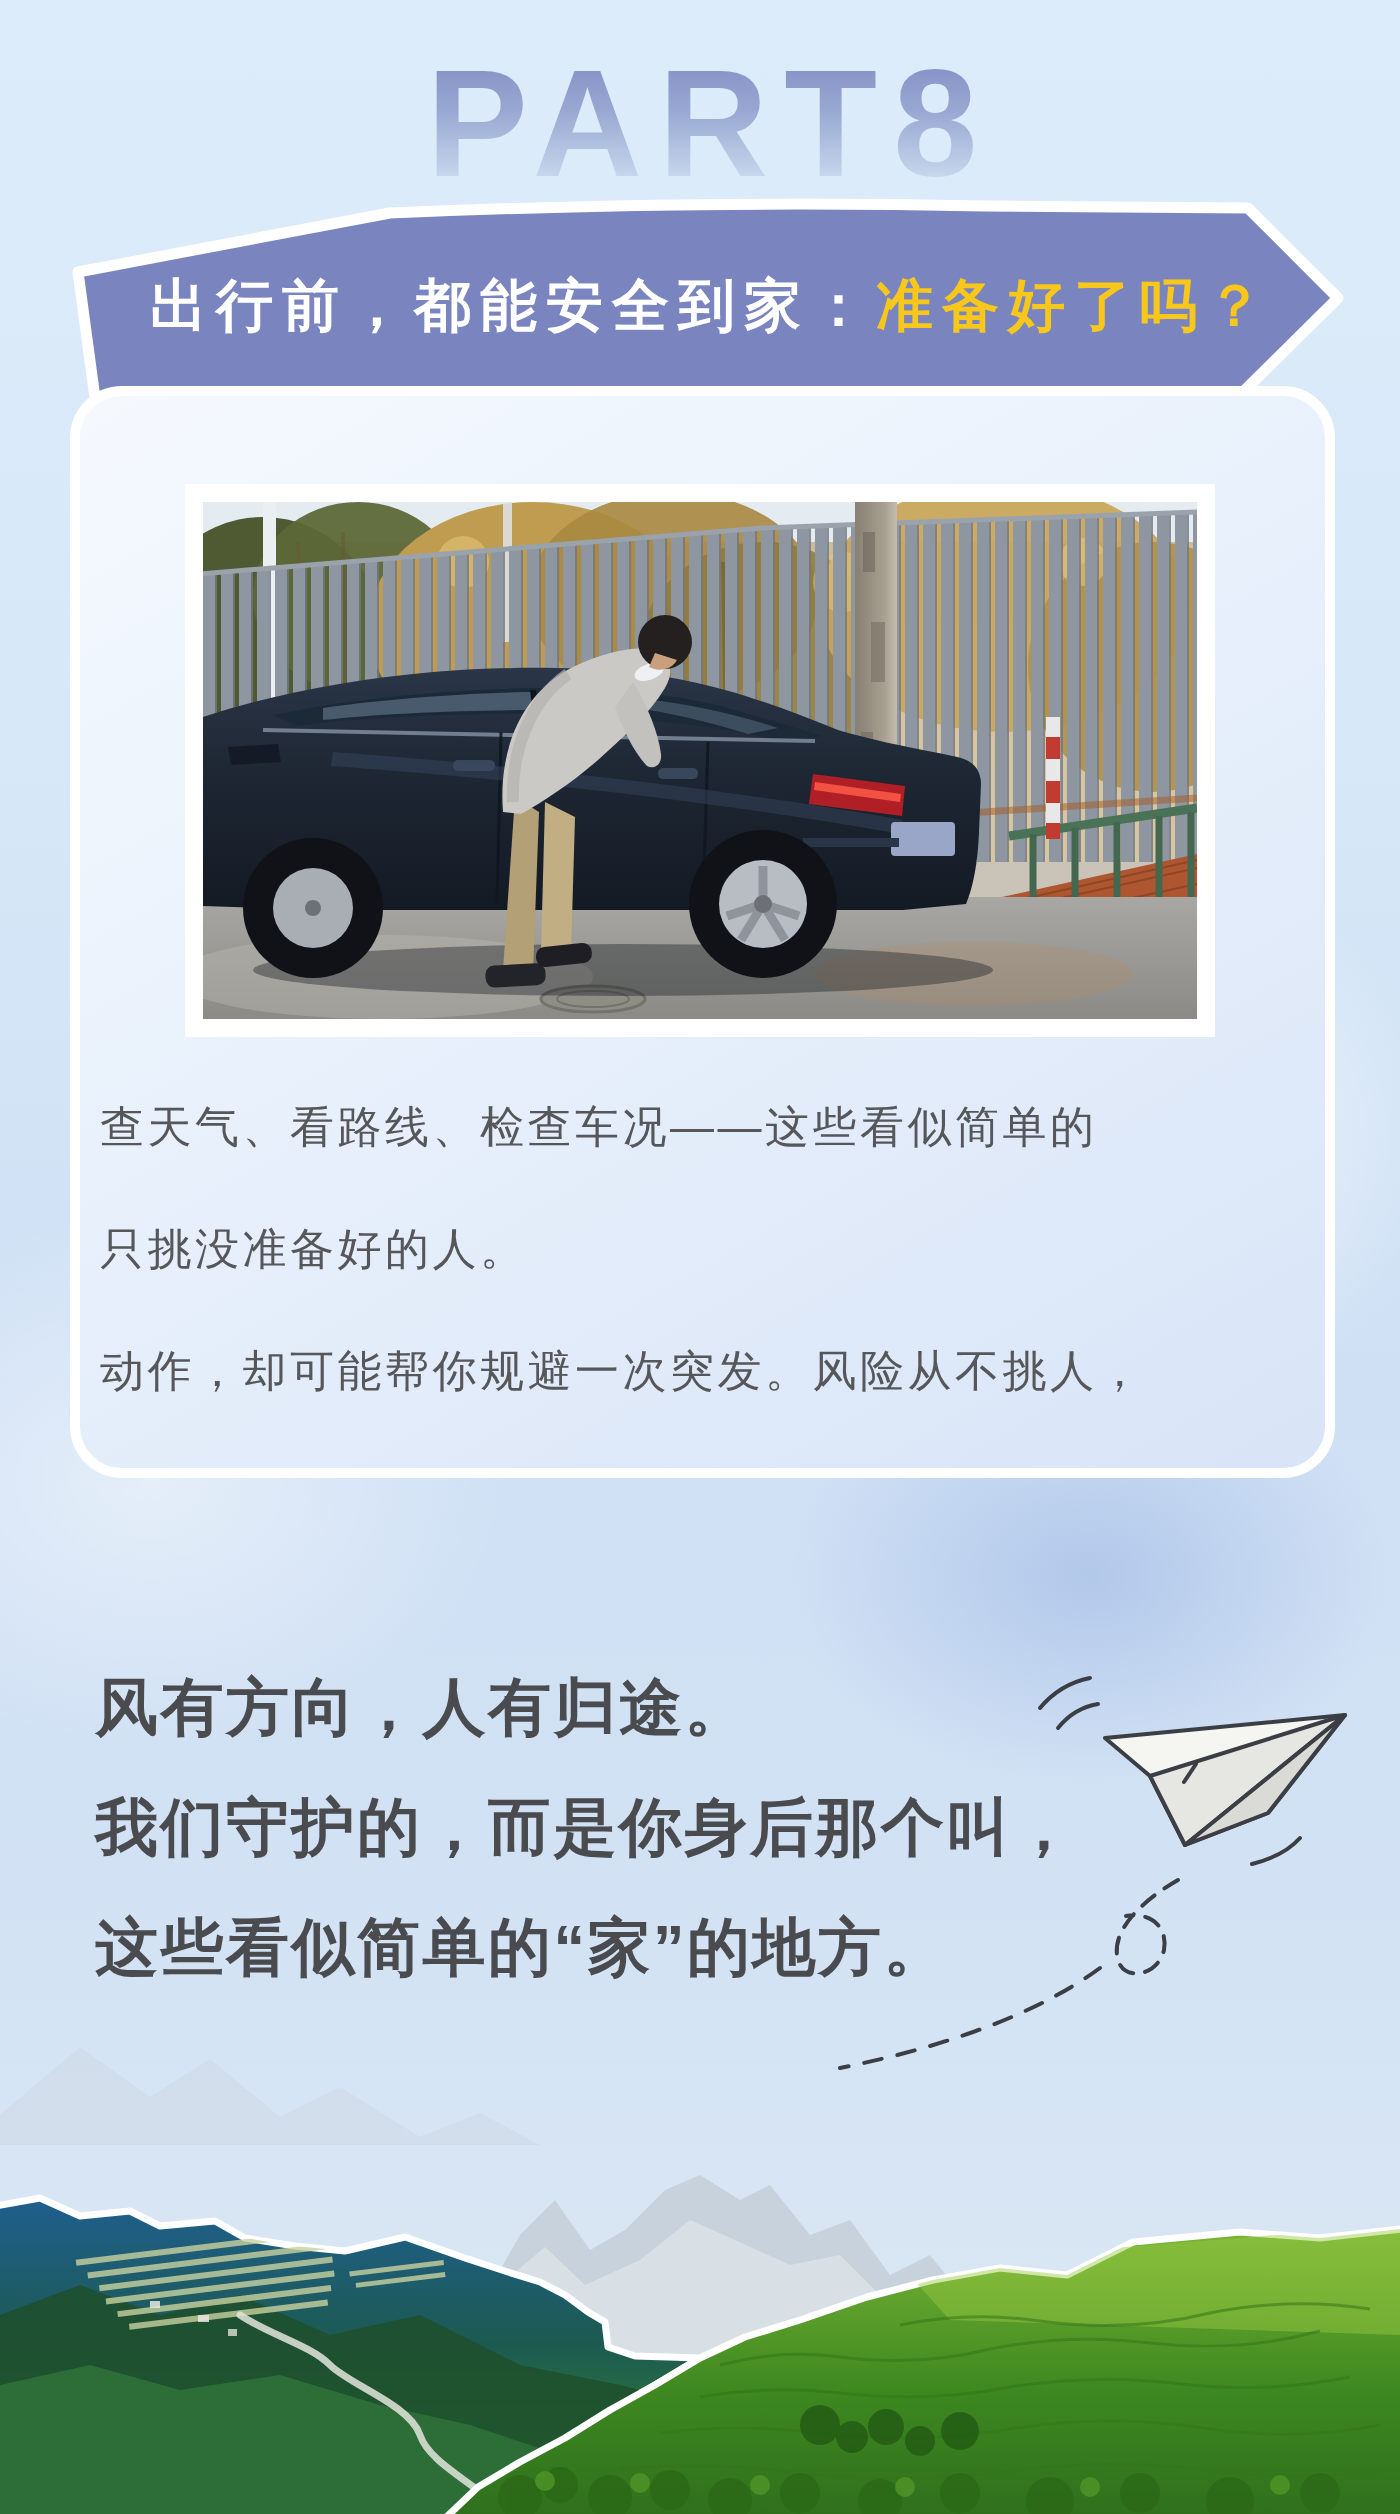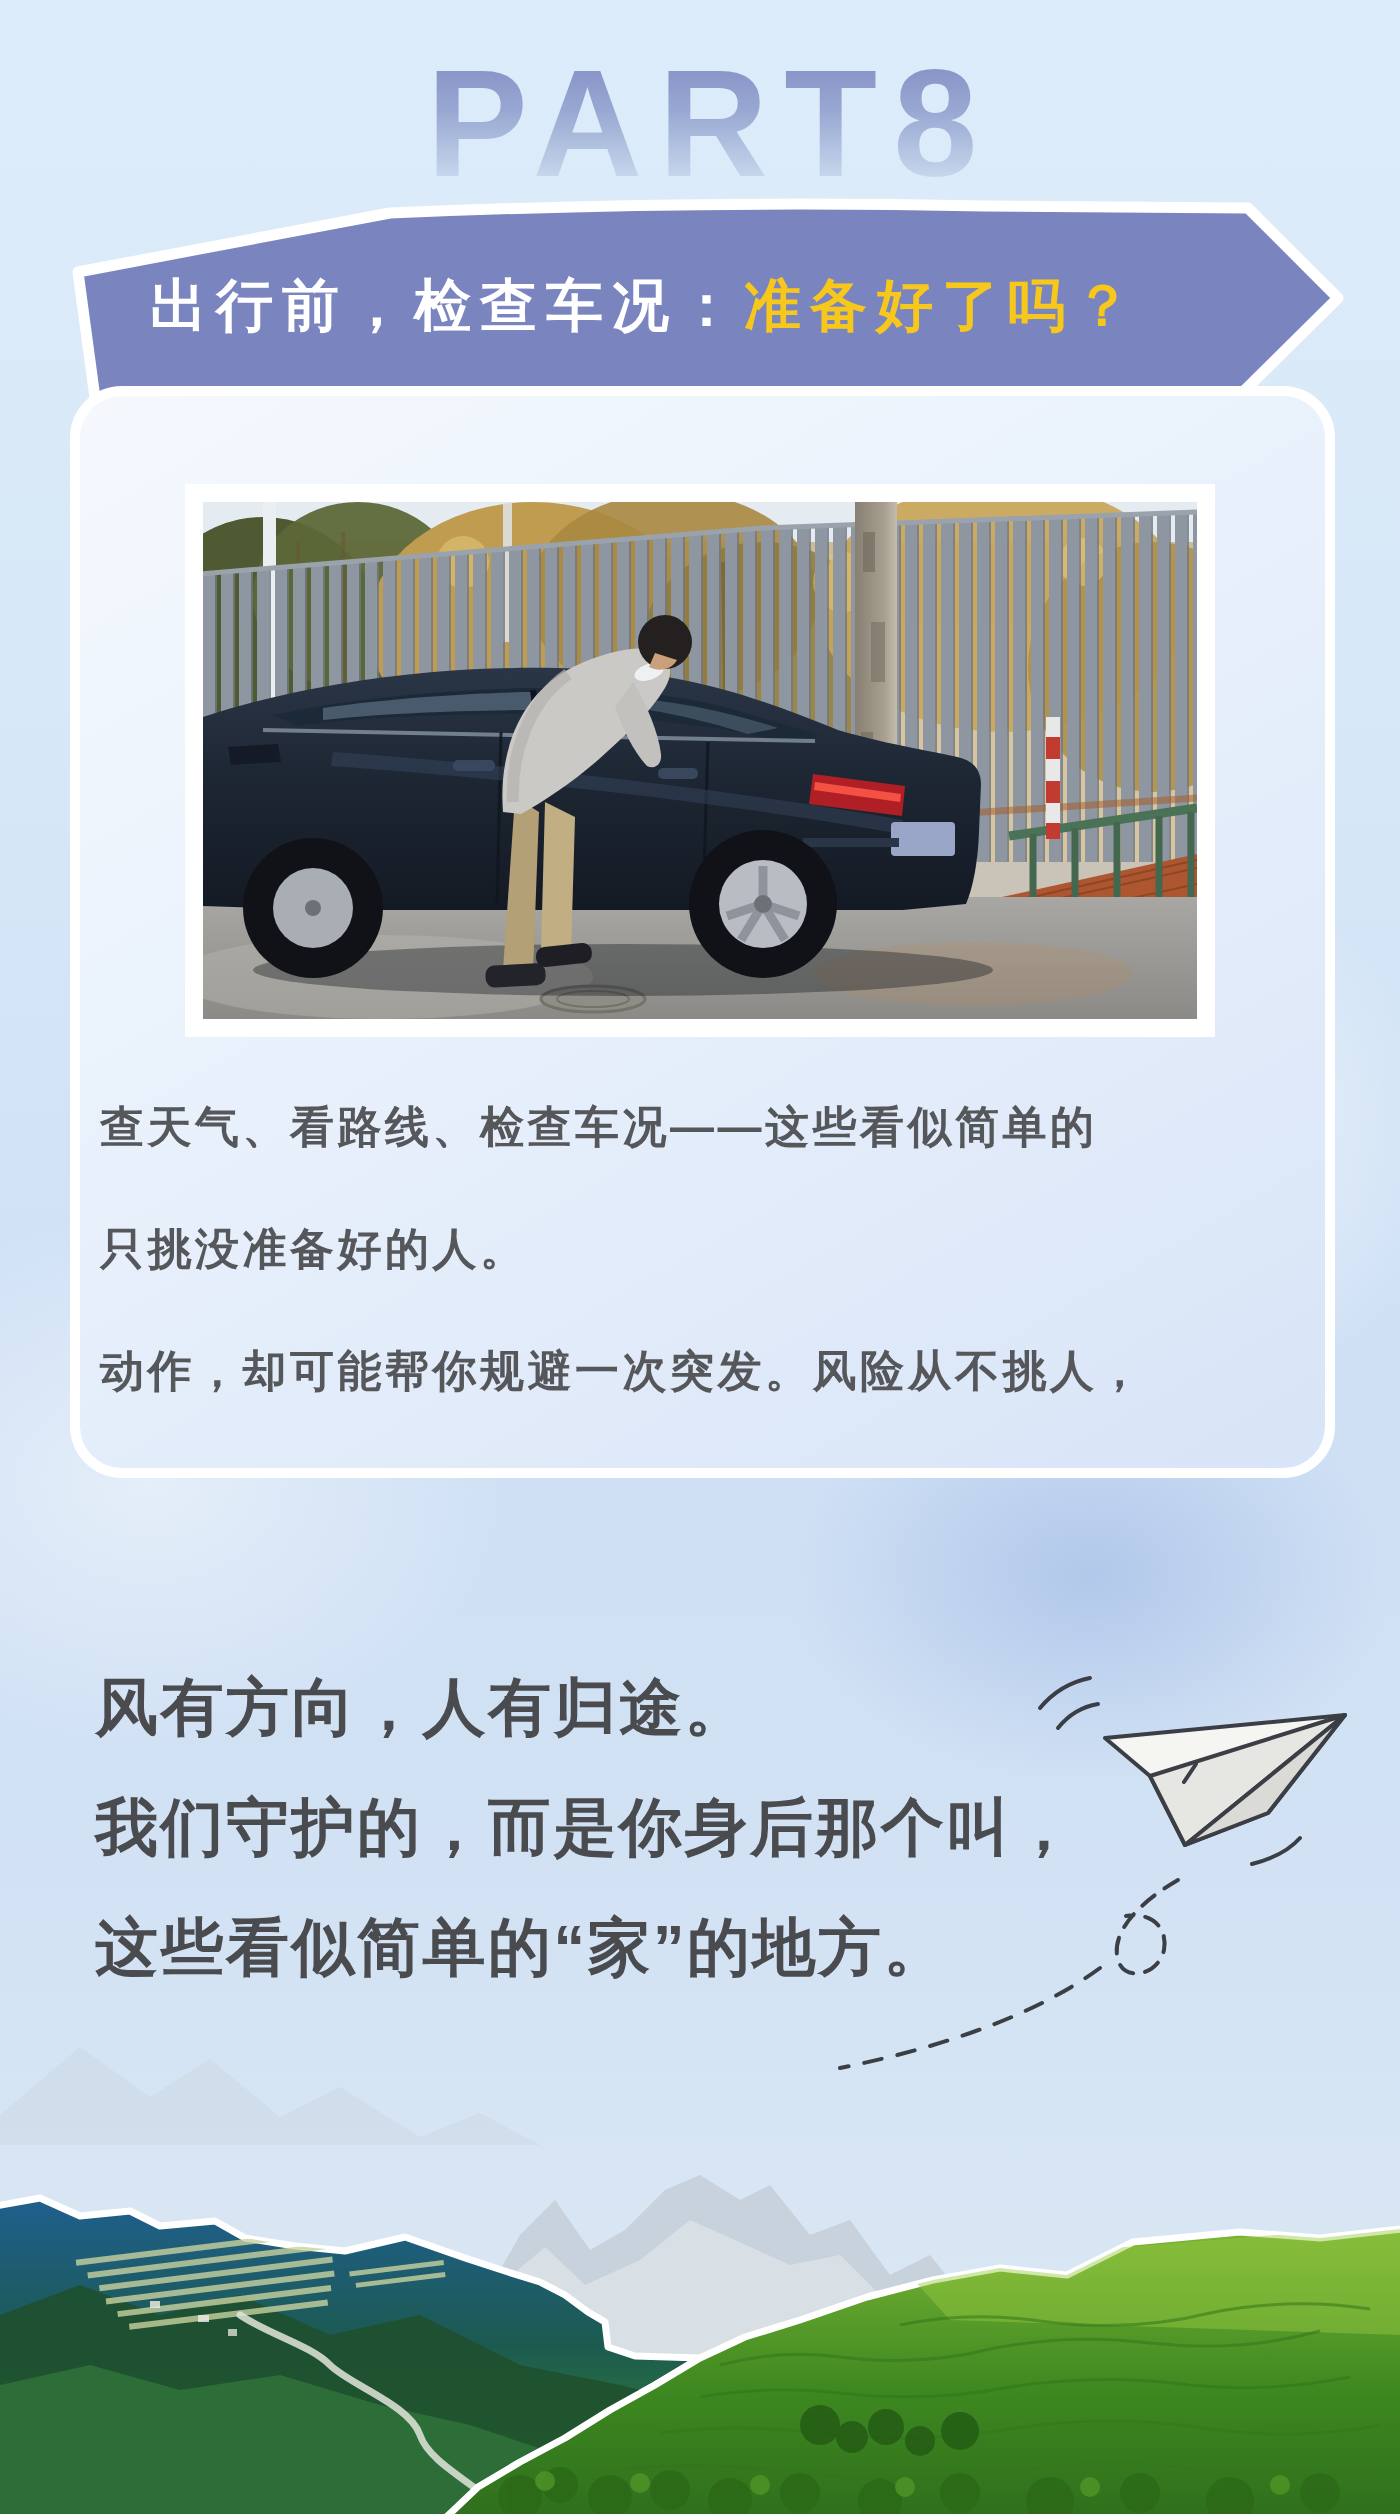--- a/index.html
+++ b/index.html
@@ -17,37 +17,37 @@
   .banner-svg{position:absolute;left:55px;top:190px;width:1300px;height:225px;}
   .banner-text{position:absolute;left:150px;top:268px;width:1210px;white-space:nowrap;
     font-size:57px;font-weight:bold;letter-spacing:9px;color:#ffffff;z-index:4;}
   .banner-text .hl{color:var(--banner-highlight);}
   .content-card{position:absolute;left:70px;top:386px;width:1245px;height:1072px;
     border:10px solid #ffffff;border-radius:52px;
     background:linear-gradient(150deg,#f5f9fe 0%,#eaf2fc 38%,#d8e4f7 100%);z-index:2;}
   .photo-frame{position:absolute;left:185px;top:484px;width:1030px;height:553px;background:#ffffff;z-index:3;}
   .photo-scene{position:absolute;left:18px;top:18px;width:994px;height:517px;display:block;}
   .card-paragraph{position:absolute;left:100px;top:1066px;width:1150px;z-index:3;
-    font-size:44px;font-weight:bold;letter-spacing:3.5px;line-height:122px;color:var(--body-text);}
+    font-size:44px;font-weight:normal;letter-spacing:3.5px;line-height:122px;color:var(--body-text);}
   .closing-block{position:absolute;left:95px;top:1647px;width:1250px;z-index:3;
     font-size:63px;font-weight:bold;letter-spacing:2.5px;line-height:120px;color:var(--closing-text);}
   .plane-svg{position:absolute;left:780px;top:1650px;width:620px;height:460px;z-index:2;}
   .landscape-svg{position:absolute;left:0;top:1985px;width:1400px;height:529px;z-index:1;display:block;}
 </style>
 </head>
 <body>
 
 <div class="page">
 
   <div class="part-title">PART8</div>
 
   <svg class="banner-svg" viewBox="0 0 1300 225" aria-hidden="true">
     <path d="M23,82 L335,23 Q640,10 930,16 L1193,18 L1283,108 L1188,202 Q600,214 40,208 Z" style="fill:var(--banner-bg)" stroke="#ffffff" stroke-width="11" stroke-linejoin="round"></path>
   </svg>
-  <div class="banner-text"><span>出行前，检查车况：</span><span class="hl">准备好了吗？</span></div>
+  <div class="banner-text"><span>出行前，都能安全到家：</span><span class="hl">准备好了吗？</span></div>
 
   <div class="content-card"></div>
 
   <div class="photo-frame">
     <svg class="photo-scene" viewBox="0 0 994 517" aria-hidden="true">
       <defs>
         <pattern id="slats" width="18" height="10" patternUnits="userSpaceOnUse">
           <rect x="0" y="0" width="12" height="10" fill="#8d96a1"></rect>
           <rect x="12" y="0" width="2" height="10" fill="#6f7884" opacity=".8"></rect>
         </pattern>

